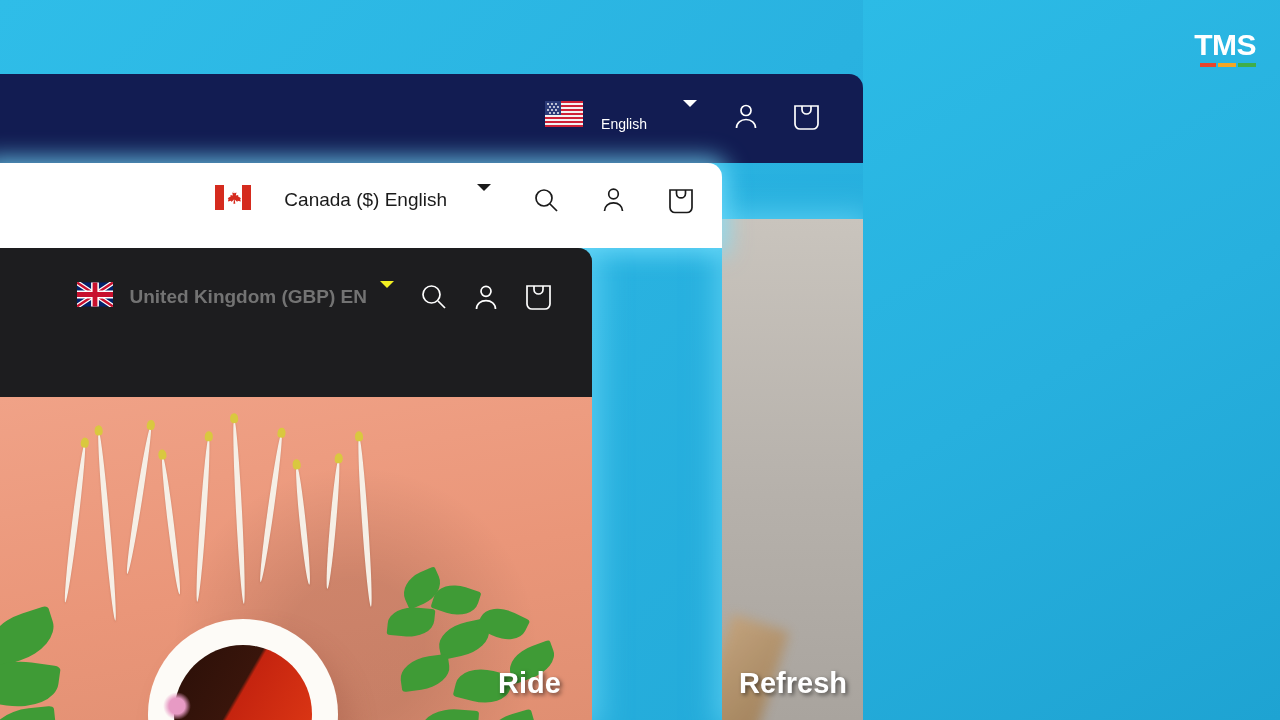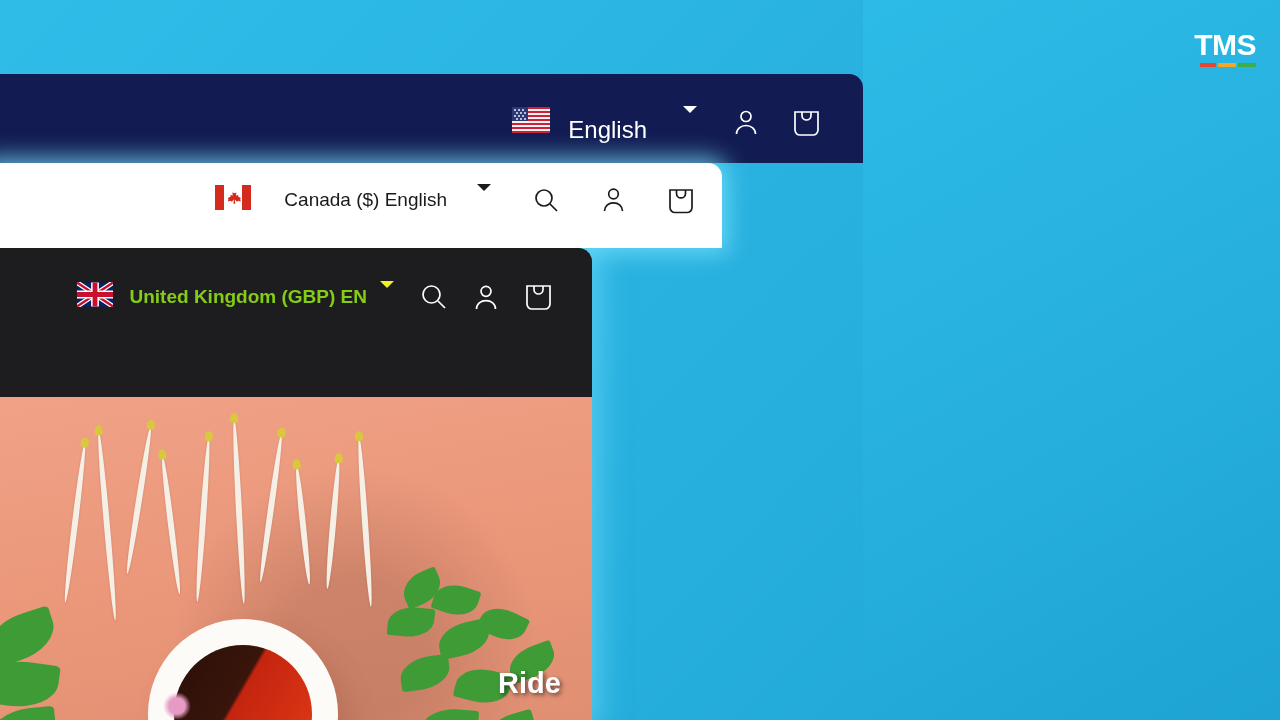--- a/index.html
+++ b/index.html
@@ -140,20 +140,24 @@
   .caption {
     position:absolute; color:#ffffff; font-weight:700; font-size:29px;
     text-shadow:2px 2px 4px rgba(0,0,0,.55); white-space:nowrap;
   }
 </style>
 </head>
 <body>
 
 <div id="stage">
 
+  <div class="panel" id="panel-refresh">
+    <div class="strip-wood"></div>
+    <div class="caption" style="left:17px; bottom:20px;">Refresh</div>
+  </div>
 
 
   <div class="panel" id="panel-ride">
     <div id="ride-photo">
 
       <div class="sprout" style="left:72px;  top:46px;  height:160px; transform:rotate(7deg);"></div>
       <div class="sprout" style="left:104px; top:34px;  height:190px; transform:rotate(-5deg);"></div>
       <div class="sprout" style="left:136px; top:28px;  height:150px; transform:rotate(9deg);"></div>
       <div class="sprout" style="left:168px; top:58px;  height:140px; transform:rotate(-7deg);"></div>
       <div class="sprout" style="left:200px; top:40px;  height:165px; transform:rotate(4deg);"></div>
@@ -214,21 +218,21 @@
               <circle cx="13" cy="6" r="0.9"></circle>
             <circle cx="3" cy="9" r="0.9"></circle>
               <circle cx="7" cy="9" r="0.9"></circle>
               <circle cx="11" cy="9" r="0.9"></circle>
             <circle cx="5" cy="12" r="0.9"></circle>
               <circle cx="9" cy="12" r="0.9"></circle>
               <circle cx="13" cy="12" r="0.9"></circle>
           </g>
         </svg>
       </span>
-      <span class="sel-text" style="margin-left:18px; font-size:24px; color:#ffffff;margin-top:16px;">English</span>
+      <span class="sel-text" style="margin-left:18px; font-size:14px; color:#ffffff;margin-top:16px;">English</span>
       <span style="margin-left:36px;">
         <span class="chev" style="border-top:7px solid #ffffff;"></span>
       </span>
       <span style="margin-left:36px;">
         <svg class="icon" width="26" height="28" viewBox="0 0 26 28" fill="none" stroke="#ffffff" stroke-width="1.7">
           <circle cx="13" cy="8.5" r="5"></circle>
           <path d="M3.5 26c0-5.2 4.3-8.5 9.5-8.5s9.5 3.3 9.5 8.5"></path>
         </svg>
       </span>
       <span style="margin-left:34px;">
@@ -279,21 +283,21 @@
     <div class="ctrls" style="right:40px; top:34px; gap:0;">
       <span class="flag">
         <svg width="36" height="25" viewBox="0 0 60 40">
           <rect width="60" height="40" fill="#012169"></rect>
           <path d="M0 0l60 40M60 0L0 40" stroke="#ffffff" stroke-width="8"></path>
           <path d="M0 0l60 40M60 0L0 40" stroke="#c8102e" stroke-width="4"></path>
           <path d="M30 0v40M0 20h60" stroke="#ffffff" stroke-width="13"></path>
           <path d="M30 0v40M0 20h60" stroke="#c8102e" stroke-width="8"></path>
         </svg>
       </span>
-      <span class="sel-text" style="margin-left:17px; font-size:19px; font-weight:600; color:#84cc16;">United Kingdom (GBP) EN</span>
+      <span class="sel-text" style="margin-left:17px; font-size:19px; font-weight:600; color:#737373;">United Kingdom (GBP) EN</span>
       <span style="margin-left:13px;">
         <span class="chev" style="border-top:7px solid #f2ef22;"></span>
       </span>
       <span style="margin-left:26px;">
         <svg class="icon" width="27" height="27" viewBox="0 0 27 27" fill="none" stroke="#ffffff" stroke-width="1.7">
           <circle cx="11.5" cy="11.5" r="8.5"></circle>
           <path d="M18 18l7 7"></path>
         </svg>
       </span>
       <span style="margin-left:26px;">

